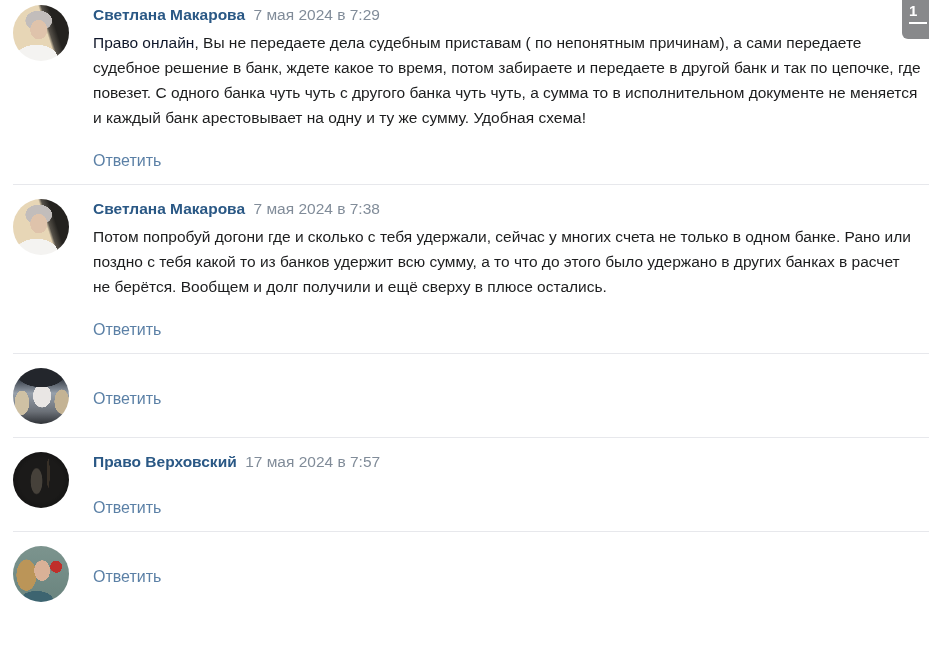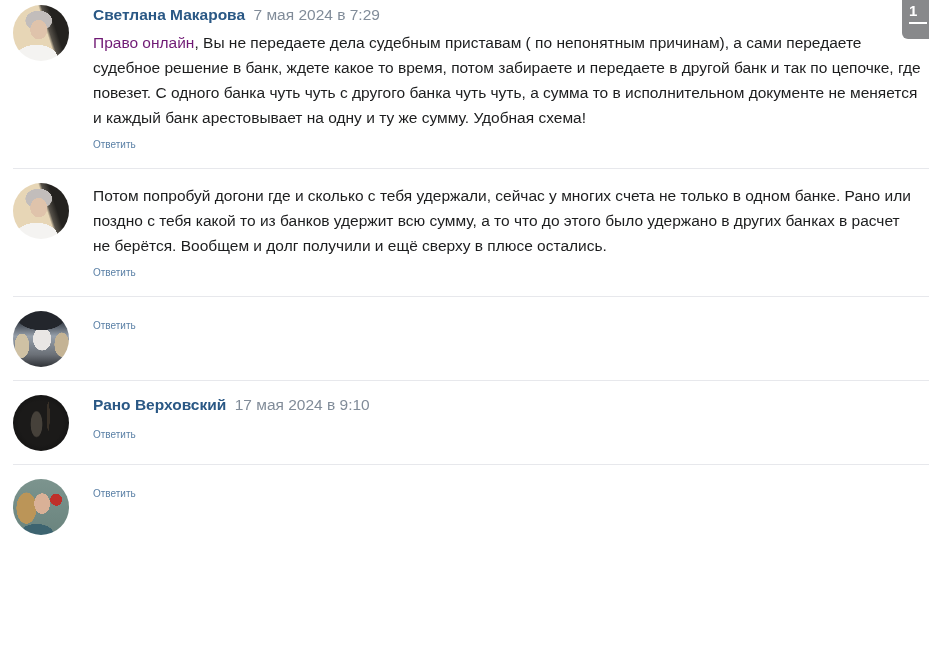--- a/index.html
+++ b/index.html
@@ -85,30 +85,30 @@
     font-size: 15.5px;
     margin-left: 4px;
   }
   .text {
     color: #1c1d1e;
     font-size: 15.5px;
     line-height: 25px;
     word-wrap: break-word;
   }
   .mention {
-    color: #701a75;
+    color: #0f172a;
     text-decoration: none;
     cursor: pointer;
   }
   .mention:empty { display: none; }
   .reply {
     display: inline-block;
-    margin-top: 5px;
+    margin-top: 21px;
     color: #5b80a6;
-    font-size: 10px;
+    font-size: 16px;
     line-height: 20px;
     cursor: pointer;
   }
   .pagination-badge {
     position: absolute;
     top: -13px;
     right: -5px;
     width: 32px;
     height: 52px;
     background: #88898b;
@@ -151,38 +151,42 @@
           <span class="date">7 мая 2024 в 7:29</span>
         </div>
         <div class="text"><a class="mention">Право онлайн</a><span>, Вы не передаете дела судебным приставам ( по непонятным причинам), а сами передаете судебное решение в банк, ждете какое то время, потом забираете и передаете в другой банк и так по цепочке, где повезет. С одного банка чуть чуть с другого банка чуть чуть, а сумма то в исполнительном документе не меняется и каждый банк арестовывает на одну и ту же сумму. Удобная схема!</span></div>
         <div><span class="reply">Ответить</span></div>
       </div>
     </div>
 
     <div class="comment">
       <div class="avatar av-1"></div>
       <div class="content">
+        <div class="head">
+          <a class="author">Светлана Макарова</a>
+          <span class="date">7 мая 2024 в 7:38</span>
+        </div>
         <div class="text"><span>Потом попробуй догони где и сколько с тебя удержали, сейчас у многих счета не только в одном банке. Рано или поздно с тебя какой то из банков удержит всю сумму, а то что до этого было удержано в других банках в расчет не берётся. Вообщем и долг получили и ещё сверху в плюсе остались.</span></div>
         <div><span class="reply">Ответить</span></div>
       </div>
     </div>
 
     <div class="comment">
       <div class="avatar av-2"></div>
       <div class="content">
         <div><span class="reply">Ответить</span></div>
       </div>
     </div>
 
     <div class="comment">
       <div class="avatar av-3"></div>
       <div class="content">
         <div class="head">
-          <a class="author">Рано Верховский</a>
-          <span class="date">17 мая 2024 в 9:10</span>
+          <a class="author">Право Верховский</a>
+          <span class="date">17 мая 2024 в 7:57</span>
         </div>
         <div><span class="reply">Ответить</span></div>
       </div>
     </div>
 
     <div class="comment">
       <div class="avatar av-4"></div>
       <div class="content">
         <div><span class="reply">Ответить</span></div>
       </div>

